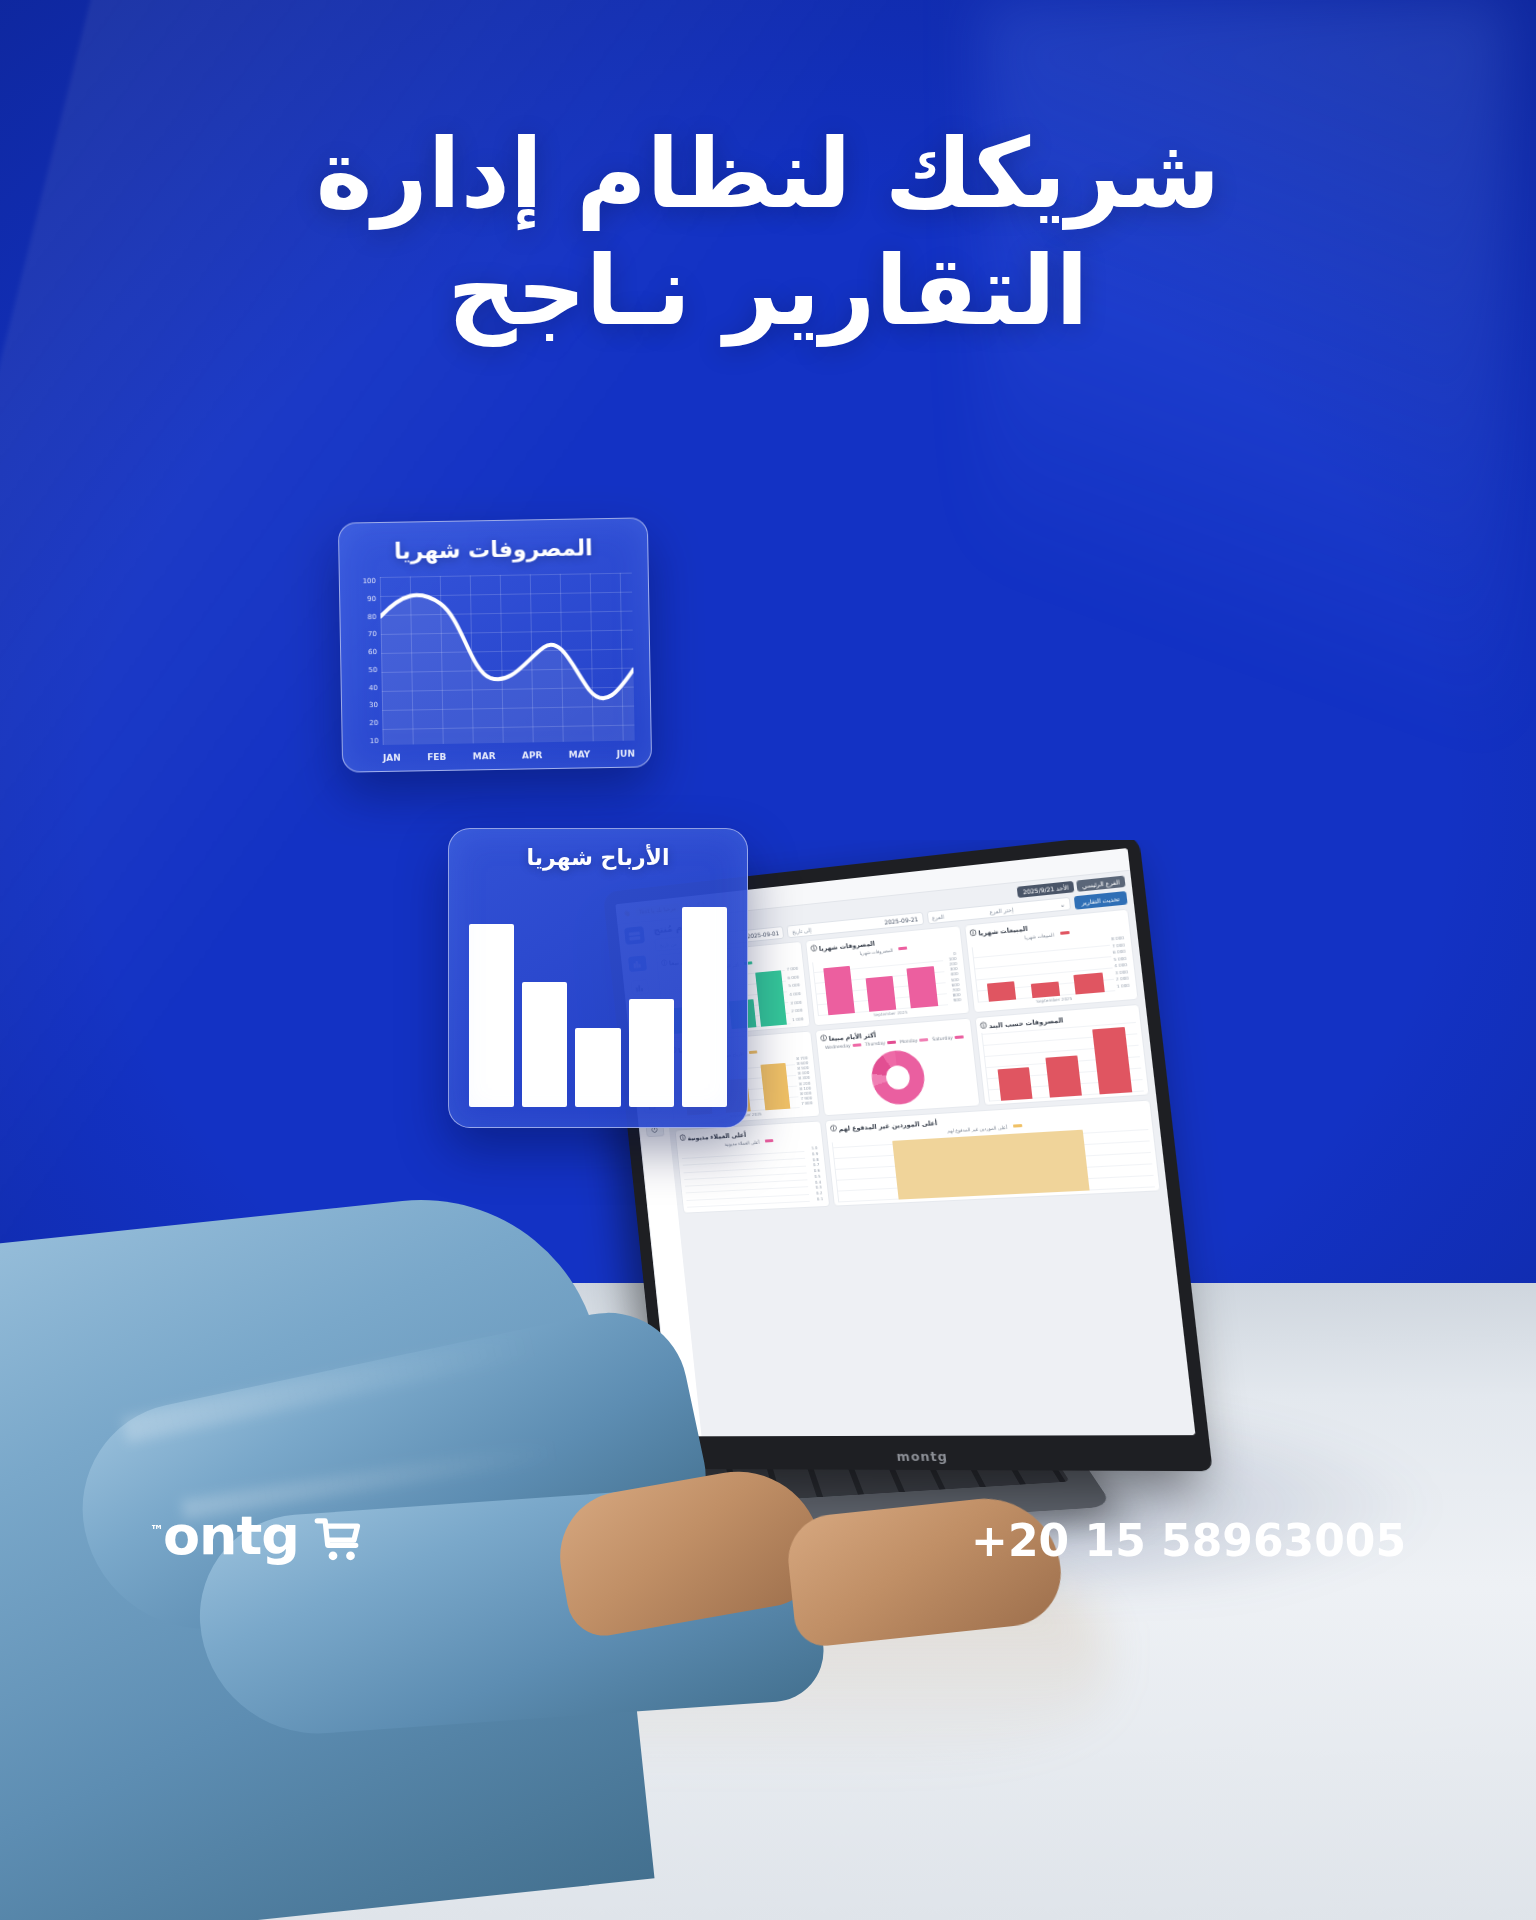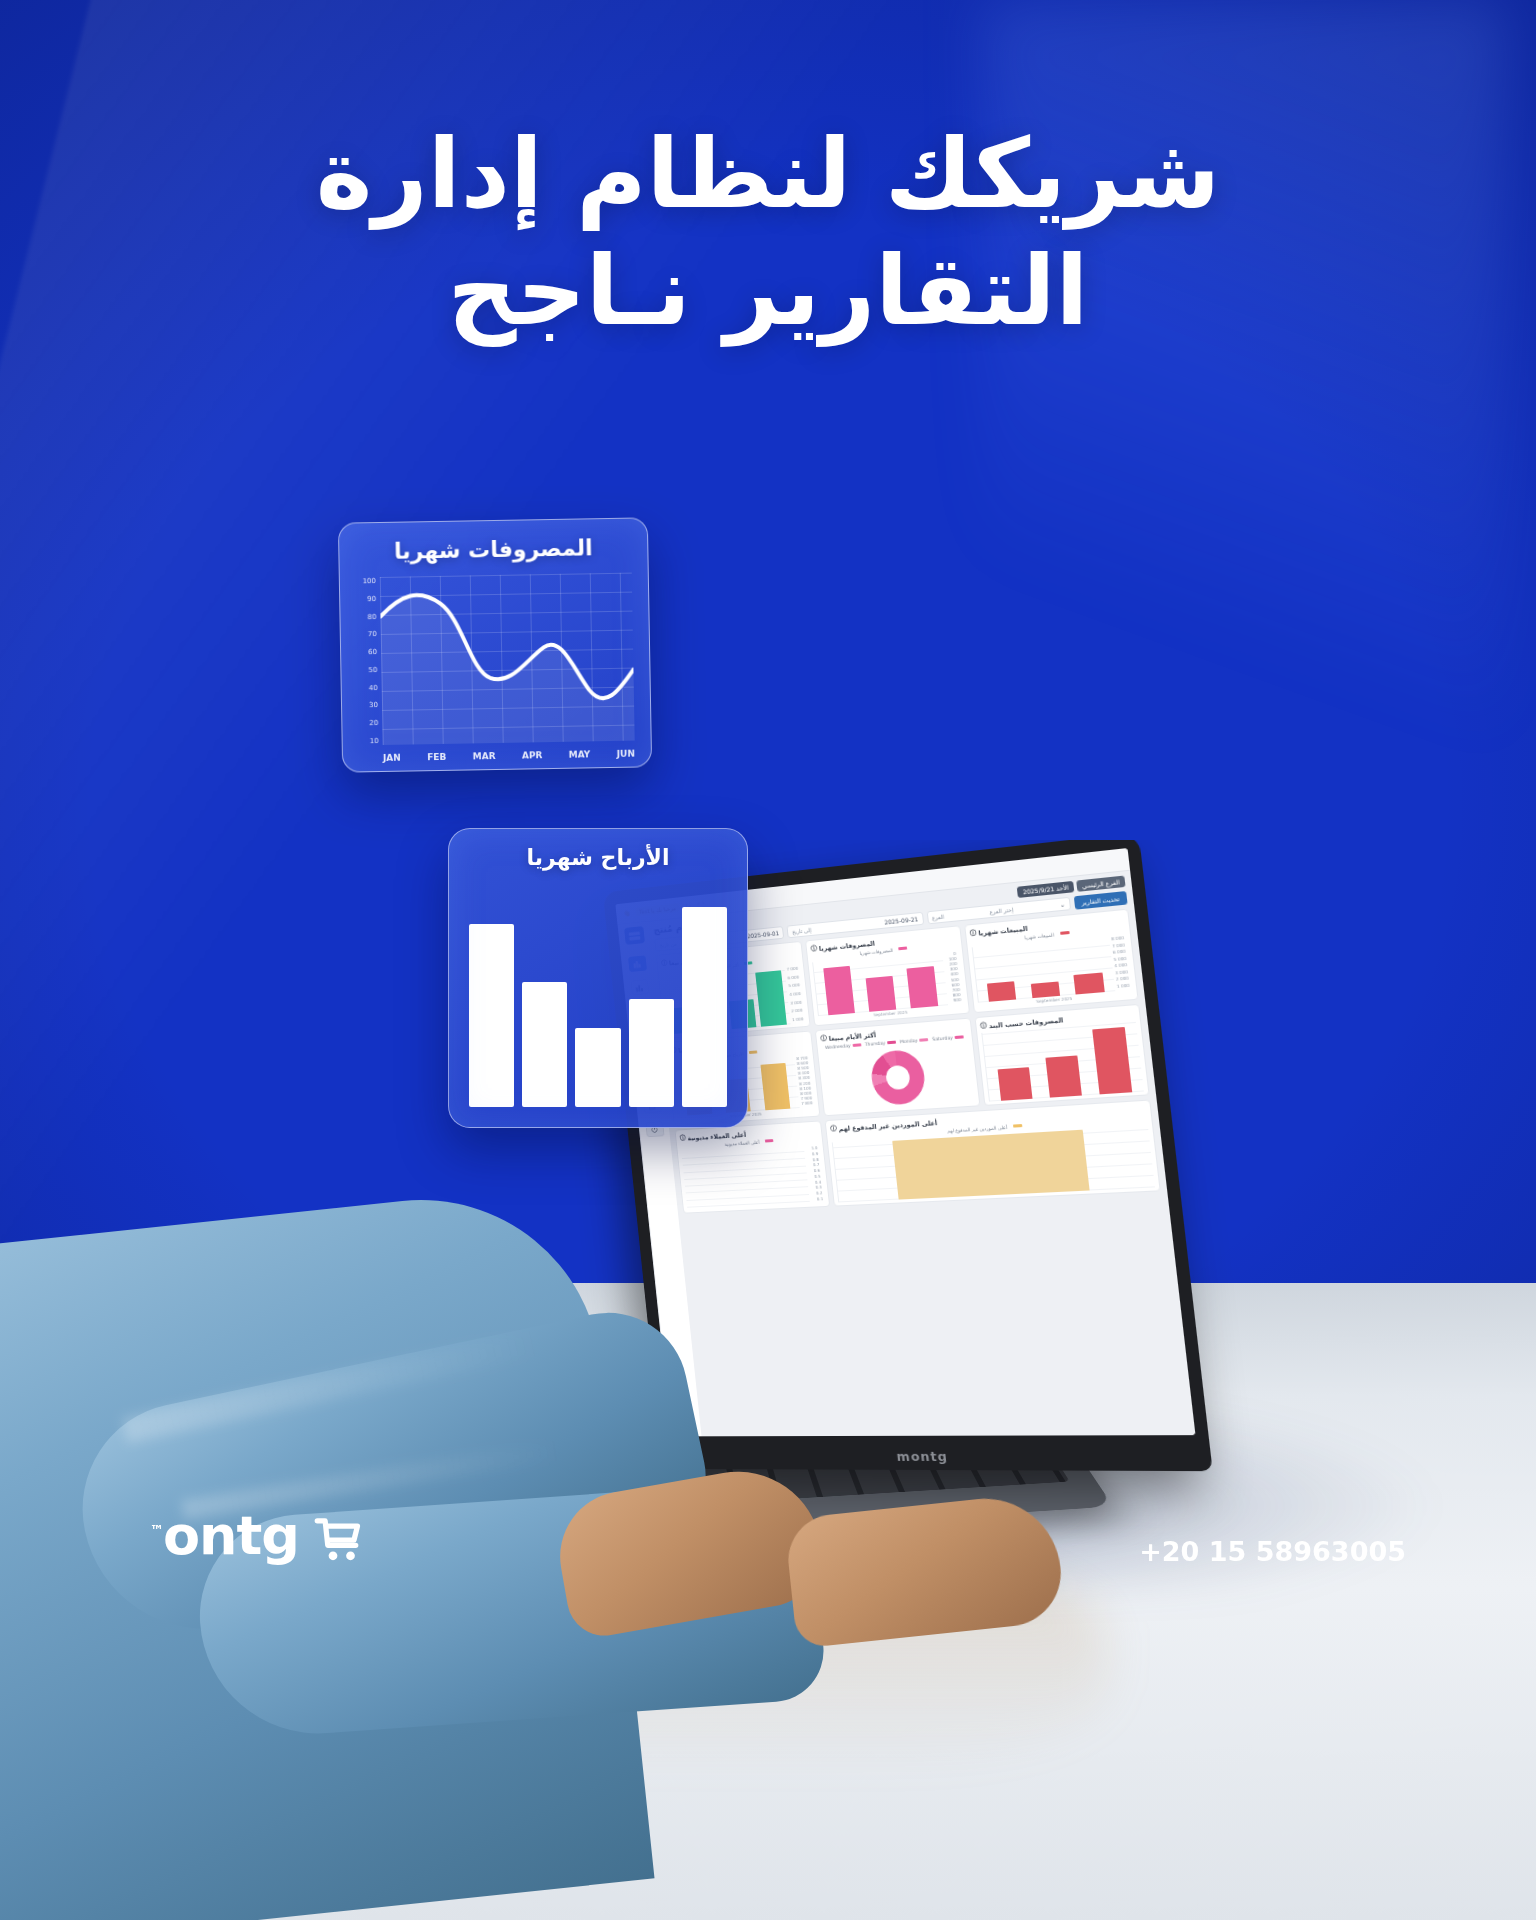--- a/index.html
+++ b/index.html
@@ -341,21 +341,21 @@
   }
   .brand-mark { width: 56px; height: 56px; }
   .brand-name { font-size: 54px; font-weight: 700; letter-spacing: -1px; line-height: .9; }
   .brand-tm { font-size: 14px; vertical-align: super; font-weight: 700; }
 
   .contact {
     position: absolute; right: 130px; bottom: 352px; z-index: 40;
     color: #fff; text-align: right; direction: rtl;
   }
   .contact .c1 { font-size: 32px; font-weight: 600; line-height: 1.25; }
-  .contact .c2 { font-size: 27px; font-weight: 700; line-height: 1.2; direction: ltr; text-align: right; }
+  .contact .c2 { font-size: 44px; font-weight: 700; line-height: 1.2; direction: ltr; text-align: right; }
 </style>
 </head>
 <body>
 
 <div class="bg"></div>
 <div class="bg-sheen"></div>
 <div class="bg-sheen2"></div>
 
 <div class="photo">
   <div class="desk"></div>

